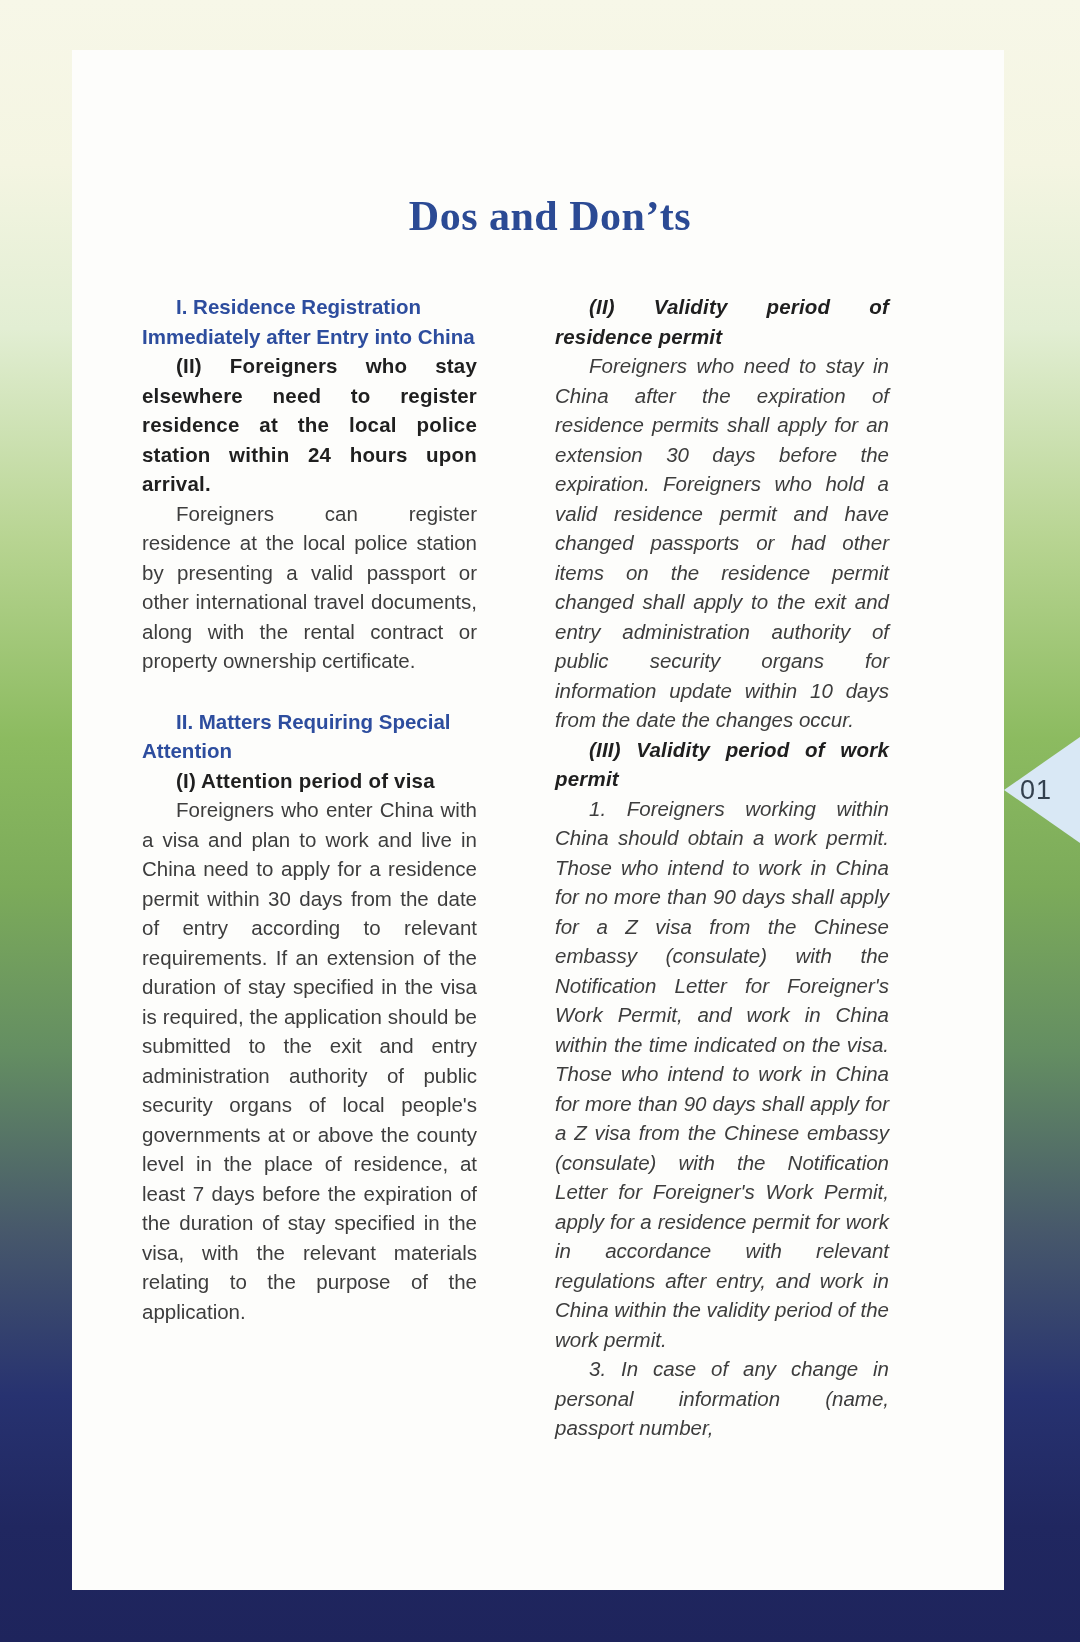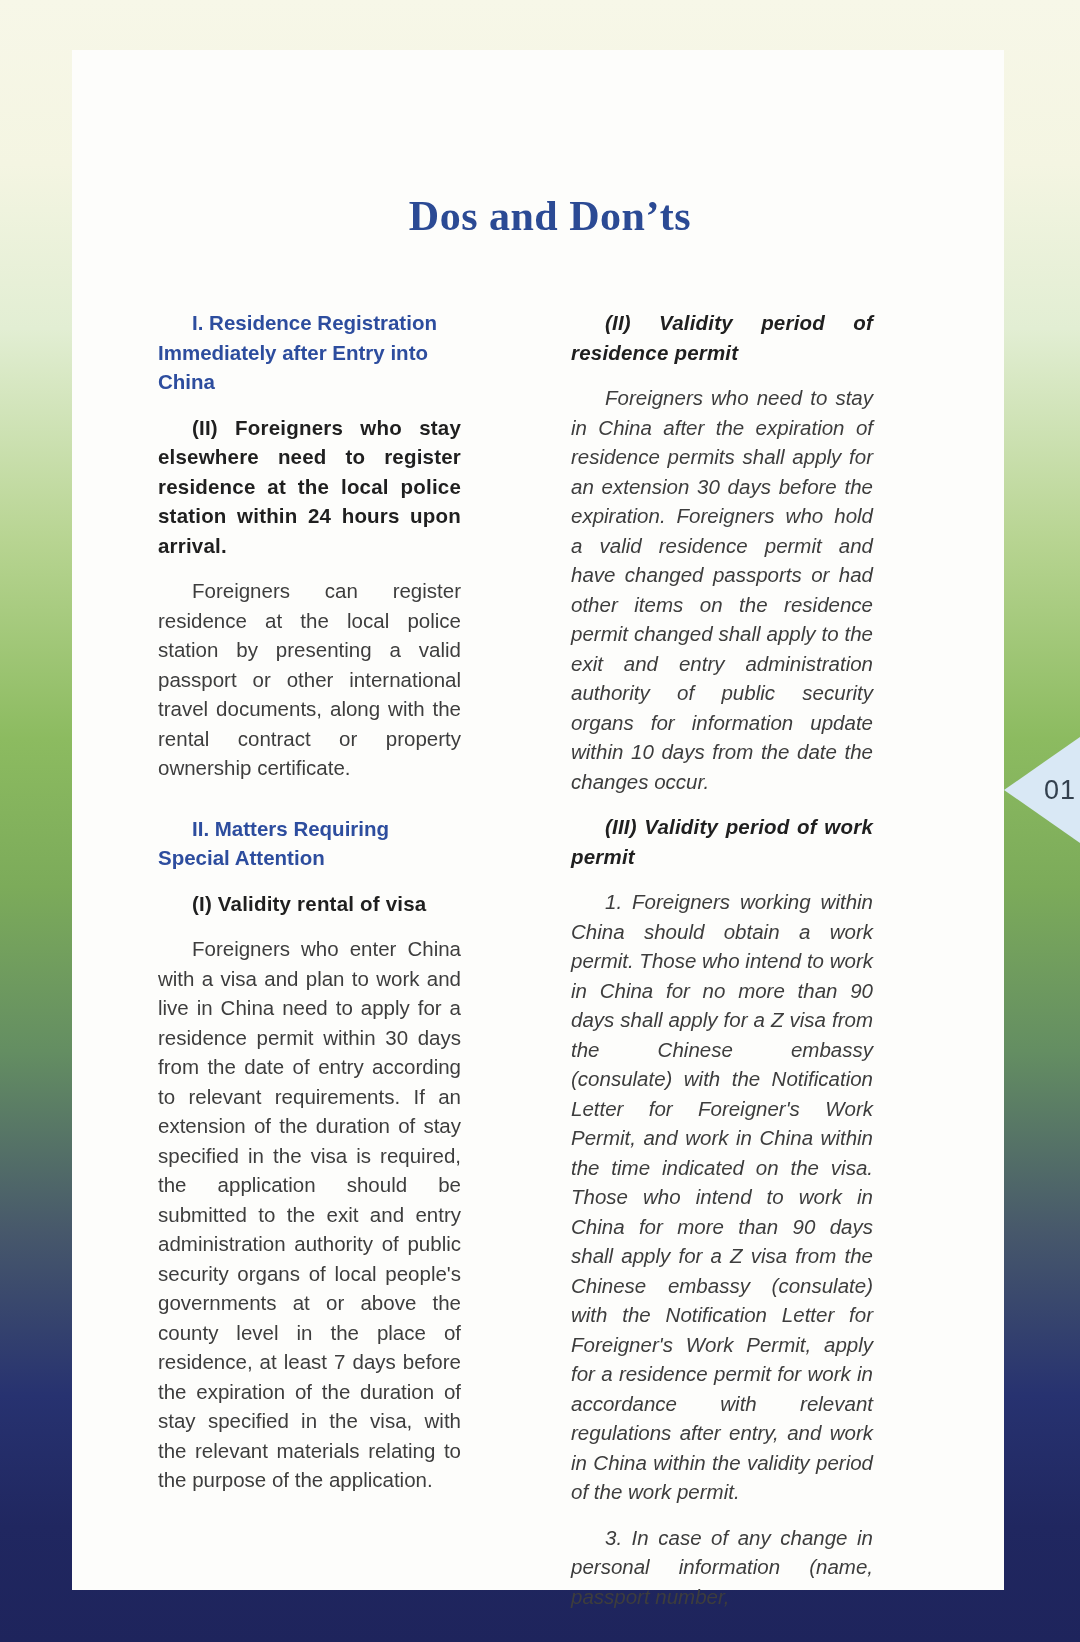--- a/index.html
+++ b/index.html
@@ -45,21 +45,21 @@
   }
   .column {
     position: absolute;
     top: 242px;
     font-size: 20.5px;
     line-height: 29.5px;
     color: #3d3d3d;
   }
   .column.left  { left: 70px;  width: 335px; }
   .column.right { left: 483px; width: 334px; font-style: italic; }
-  .column p { margin: 16px; text-indent: 34px; text-align: justify; }
+  .column p { margin: 0; text-indent: 34px; text-align: justify; }
   .column p.heading_blue {
     font-weight: 700;
     color: #2d4d9e;
     text-align: left;
   }
   .column p.heading_bold {
     font-weight: 700;
     color: #1f1f1f;
     letter-spacing: 0.2px;
   }
@@ -72,36 +72,36 @@
     height: 106px;
     background: #d9e8f5;
     clip-path: polygon(0 50%, 100% 0, 100% 100%);
     display: flex;
     align-items: center;
     justify-content: flex-end;
   }
   .page-tab .num {
     font-size: 27px;
     color: #33404e;
-    padding-right: 4px;
+    padding-right: 28px;
     letter-spacing: 1px;
   }
 </style>
 </head>
 <body>
 
 <div class="canvas">
   <div class="page">
     <div class="title">Dos and Don’ts</div>
     <div class="column left">
         <p class="heading_blue">I. Residence Registration Immediately after Entry into China</p>
         <p class="heading_bold">(II) Foreigners who stay elsewhere need to register residence at the local police station within 24 hours upon arrival.</p>
         <p class="paragraph">Foreigners can register residence at the local police station by presenting a valid passport or other international travel documents, along with the rental contract or property ownership certificate.</p>
         <p class="heading_blue space_before">II. Matters Requiring Special Attention</p>
-        <p class="heading_bold">(I) Validity rental of visa</p>
+        <p class="heading_bold">(I) Attention period of visa</p>
         <p class="paragraph">Foreigners who enter China with a visa and plan to work and live in China need to apply for a residence permit within 30 days from the date of entry according to relevant requirements. If an extension of the duration of stay specified in the visa is required, the application should be submitted to the exit and entry administration authority of public security organs of local people's governments at or above the county level in the place of residence, at least 7 days before the expiration of the duration of stay specified in the visa, with the relevant materials relating to the purpose of the application.</p>
       </div>
     <div class="column right">
         <p class="heading_bold">(II) Validity period of residence permit</p>
         <p class="paragraph">Foreigners who need to stay in China after the expiration of residence permits shall apply for an extension 30 days before the expiration. Foreigners who hold a valid residence permit and have changed passports or had other items on the residence permit changed shall apply to the exit and entry administration authority of public security organs for information update within 10 days from the date the changes occur.</p>
         <p class="heading_bold">(III) Validity period of work permit</p>
         <p class="paragraph">1. Foreigners working within China should obtain a work permit. Those who intend to work in China for no more than 90 days shall apply for a Z visa from the Chinese embassy (consulate) with the Notification Letter for Foreigner's Work Permit, and work in China within the time indicated on the visa. Those who intend to work in China for more than 90 days shall apply for a Z visa from the Chinese embassy (consulate) with the Notification Letter for Foreigner's Work Permit, apply for a residence permit for work in accordance with relevant regulations after entry, and work in China within the validity period of the work permit.</p>
         <p class="paragraph">3. In case of any change in personal information (name, passport number,</p>
       </div>
   </div>

